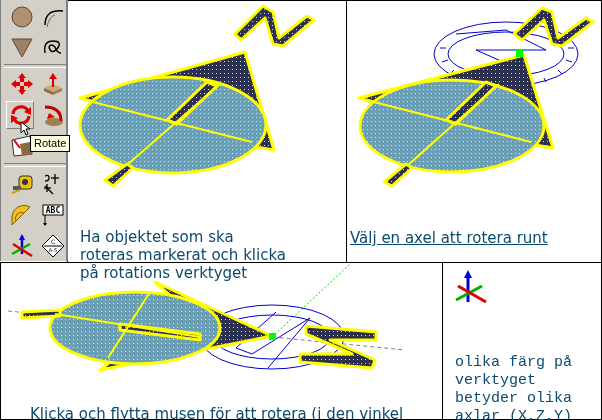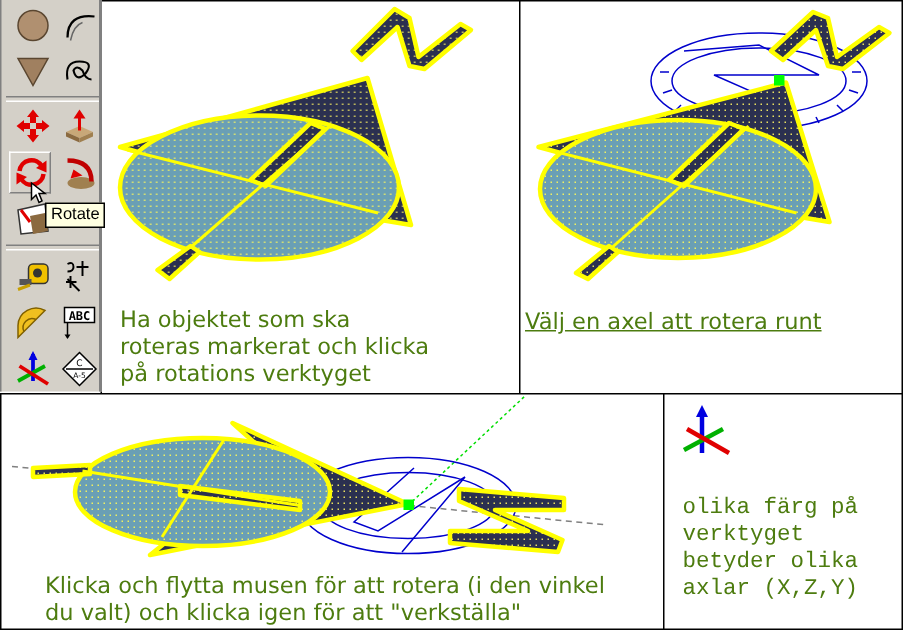--- a/index.html
+++ b/index.html
@@ -8,21 +8,21 @@
 
   .frame { position: absolute; border: 1px solid #000; background: #fff; }
 
   
   .toolbar { position: absolute; left: 0; top: 0; width: 68px; height: 261px; background: #d4d0c8; border-right: 2px solid #808080; border-left: 1px solid #808080; }
   .tb-sep { position: absolute; left: 3px; width: 62px; height: 4px; border-top: 1px solid #808080; border-bottom: 1px solid #fff; }
   .tool { position: absolute; width: 28px; height: 28px; display: flex; align-items: center; justify-content: flex-end; }
   .tool.pressed { border: 1px solid #fff; border-right-color: #808080; border-bottom-color: #808080; }
   .tooltip { position: absolute; left: 29px; top: 135px; background: #ffffe1; border: 1px solid #000; font-family: "Liberation Sans", sans-serif; font-size: 11px; padding: 1px 3px; line-height: 13px; }
 
-  .caption { position: absolute; font-family: "DejaVu Sans", sans-serif; font-size: 15px; line-height: 18px; color: #4d7c0f; white-space: pre-line; }
+  .caption { position: absolute; font-family: "DejaVu Sans", sans-serif; font-size: 15px; line-height: 18px; color: #0c4a6e; white-space: pre-line; margin-top: 24px; }
 
   svg { position: absolute; overflow: visible; }
 </style>
 </head>
 <body>
 
 <div class="frame" style="left:67px; top:0; width:280px; height:263px;"></div>
 <div class="frame" style="left:346px; top:0; width:256px; height:263px;"></div>
 <div class="frame" style="left:0; top:262px; width:443px; height:158px;"></div>
 <div class="frame" style="left:442px; top:262px; width:160px; height:158px;"></div>

